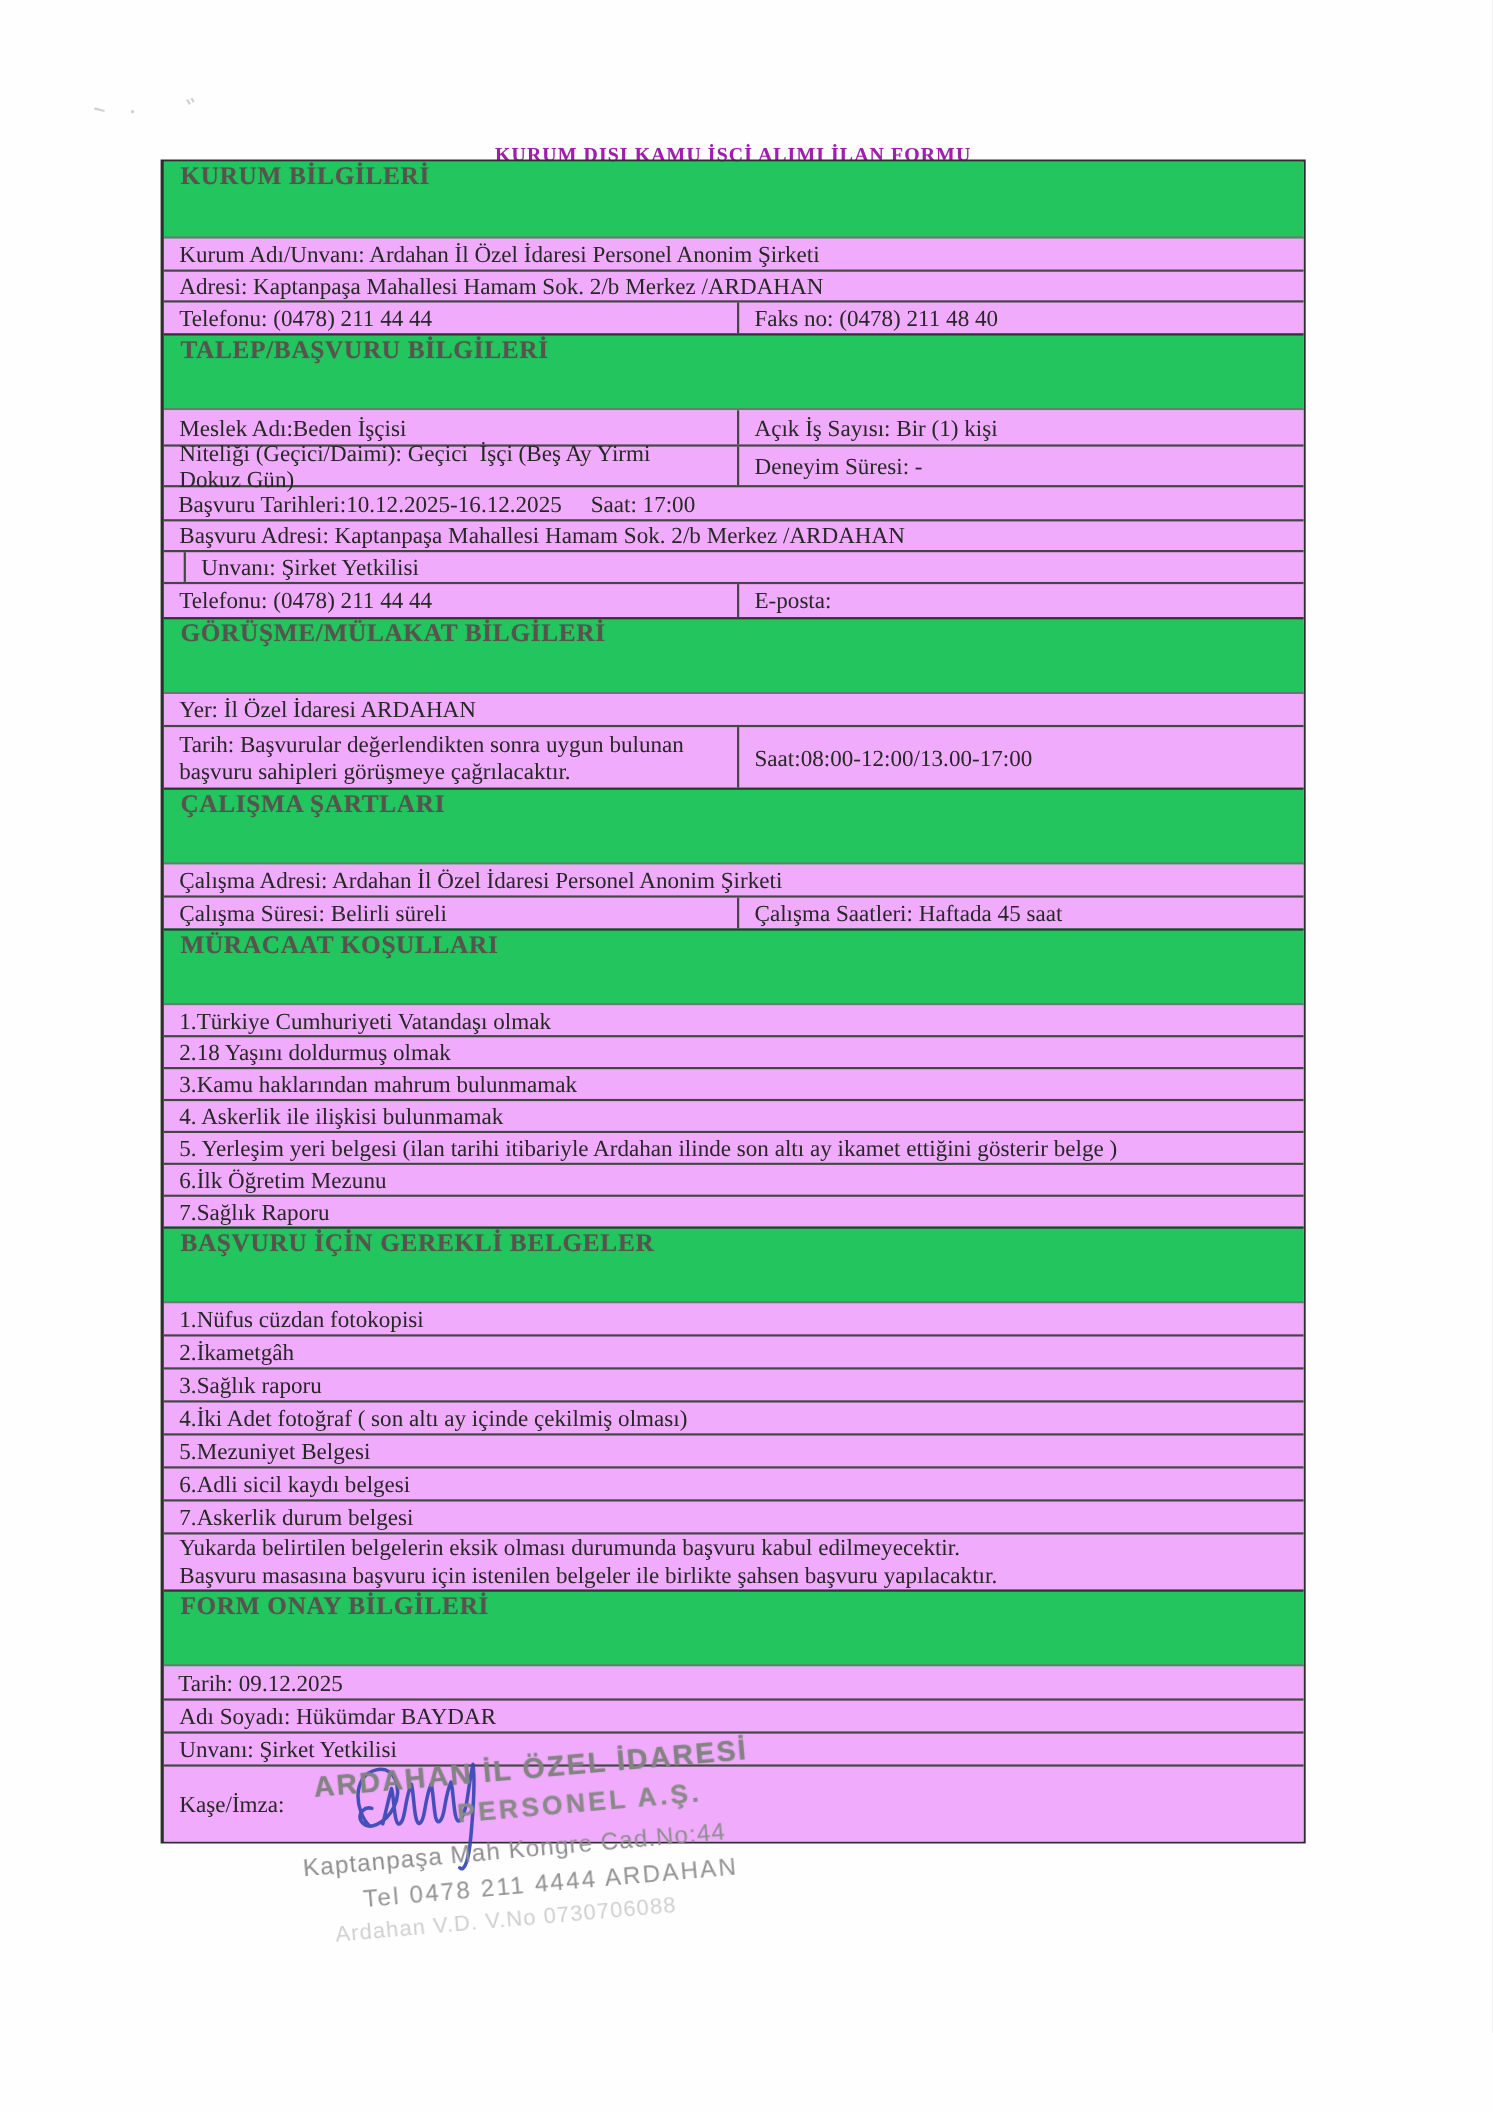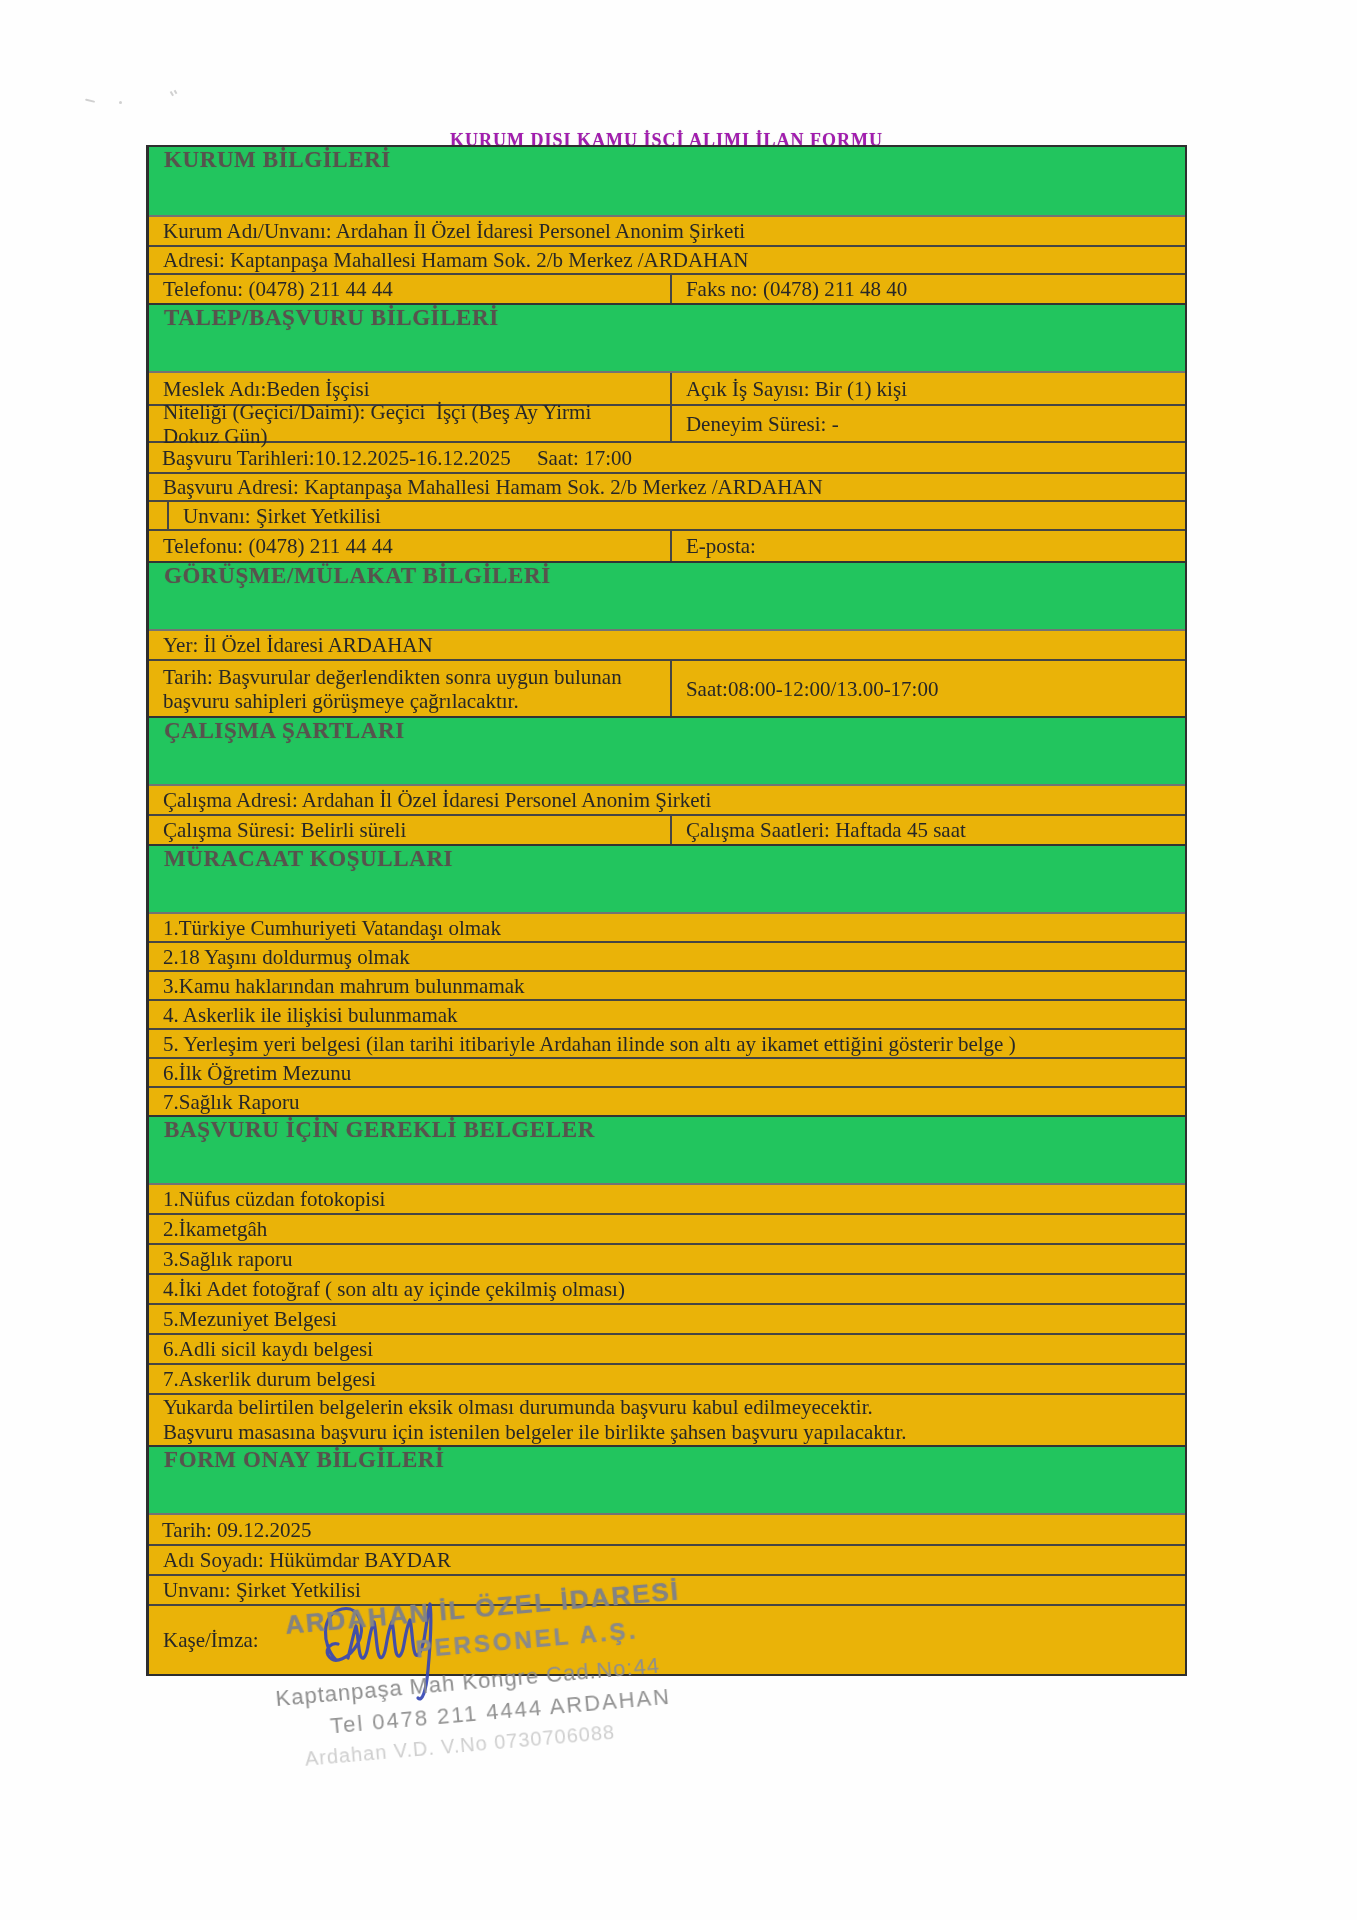--- a/index.html
+++ b/index.html
@@ -43,21 +43,21 @@
     display:flex;
     height:66px;
   }
   .band.first{height:68px;}
   .band .band-label{
     font-size:23px;font-weight:bold;color:#57534d;
     letter-spacing:.6px;padding-left:15px;
     text-shadow:0 0 1px rgba(90,90,90,.4);
   }
   .row{
-    display:flex;box-sizing:border-box;background:#eab308;
+    display:flex;box-sizing:border-box;background:#f0abfc;
   }
   .row + .row{border-top:2px solid #454545;}
   .row + .band{border-top:2px solid #333;}
   .cell{
     display:flex;align-items:center;box-sizing:border-box;
     font-size:21px;line-height:24px;color:#272727;
     padding:0 10px 0 14px;white-space:pre-wrap;
   }
   .cell.full{width:100%;}
   .cell.left{width:49.4%;}

